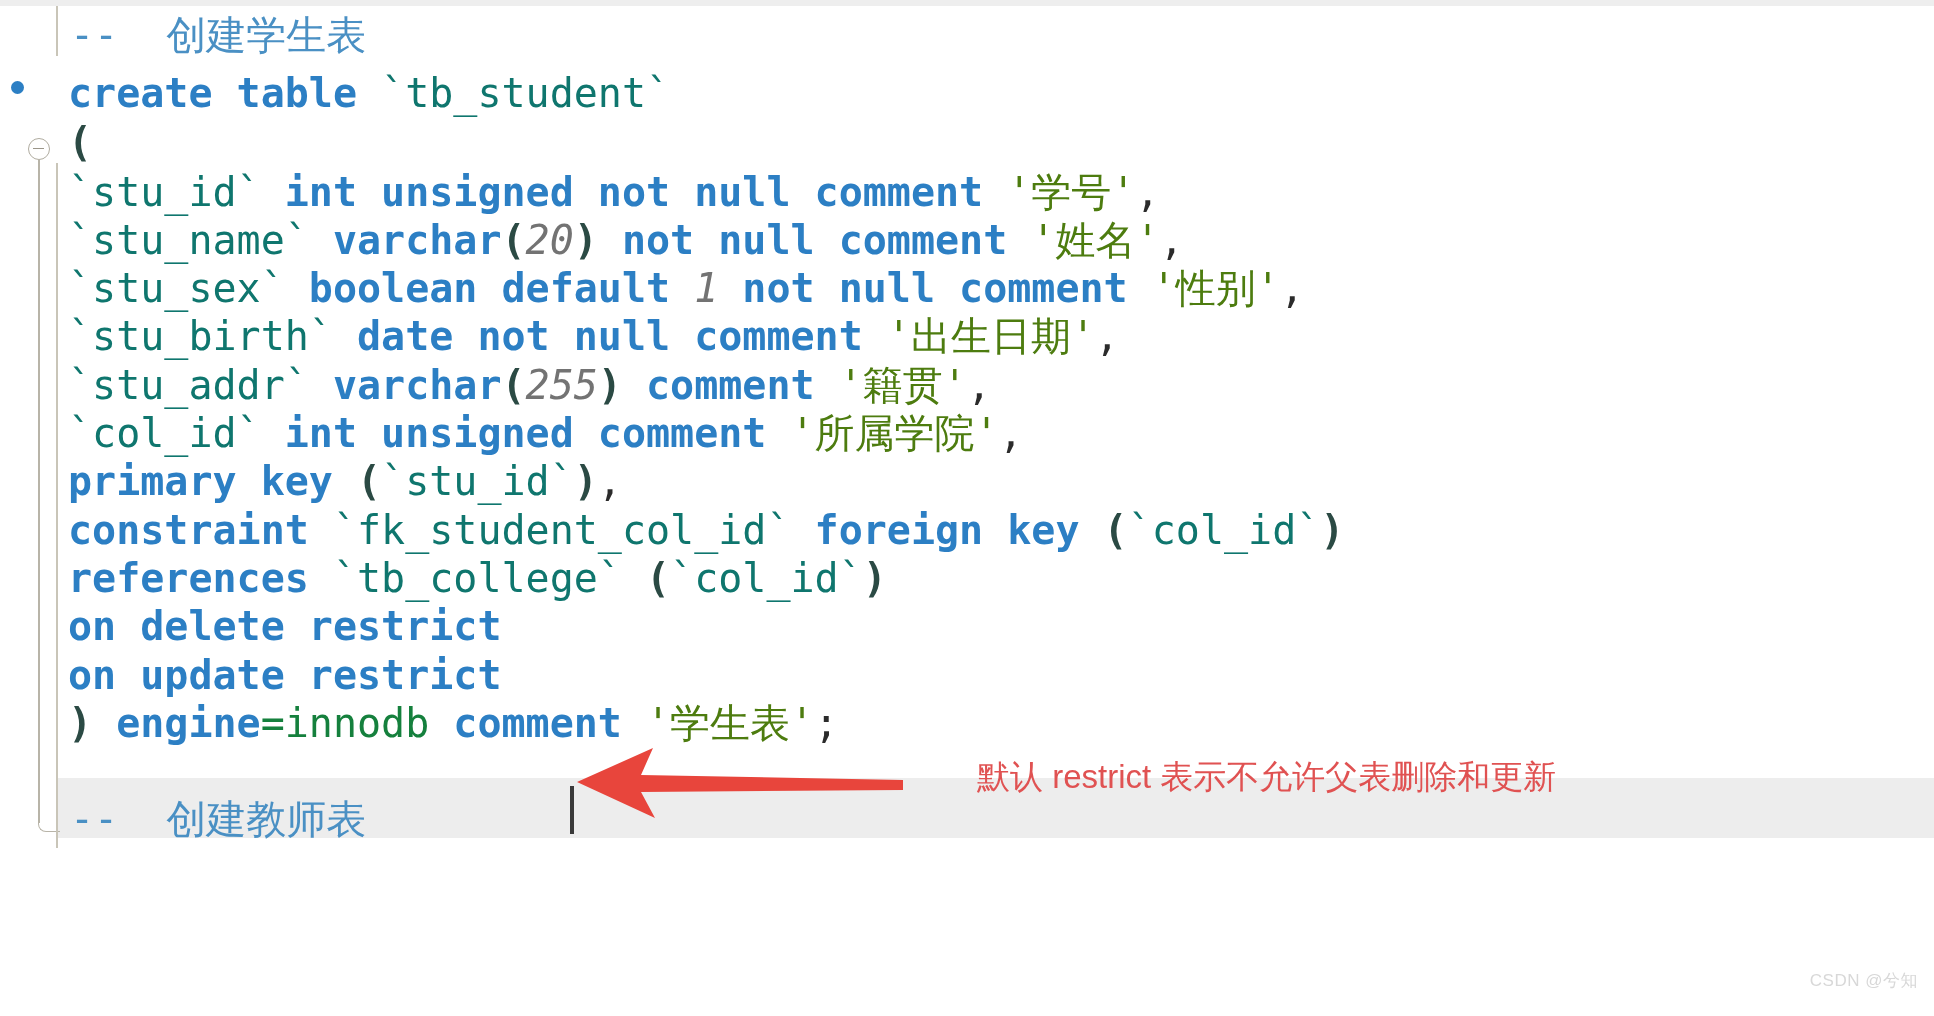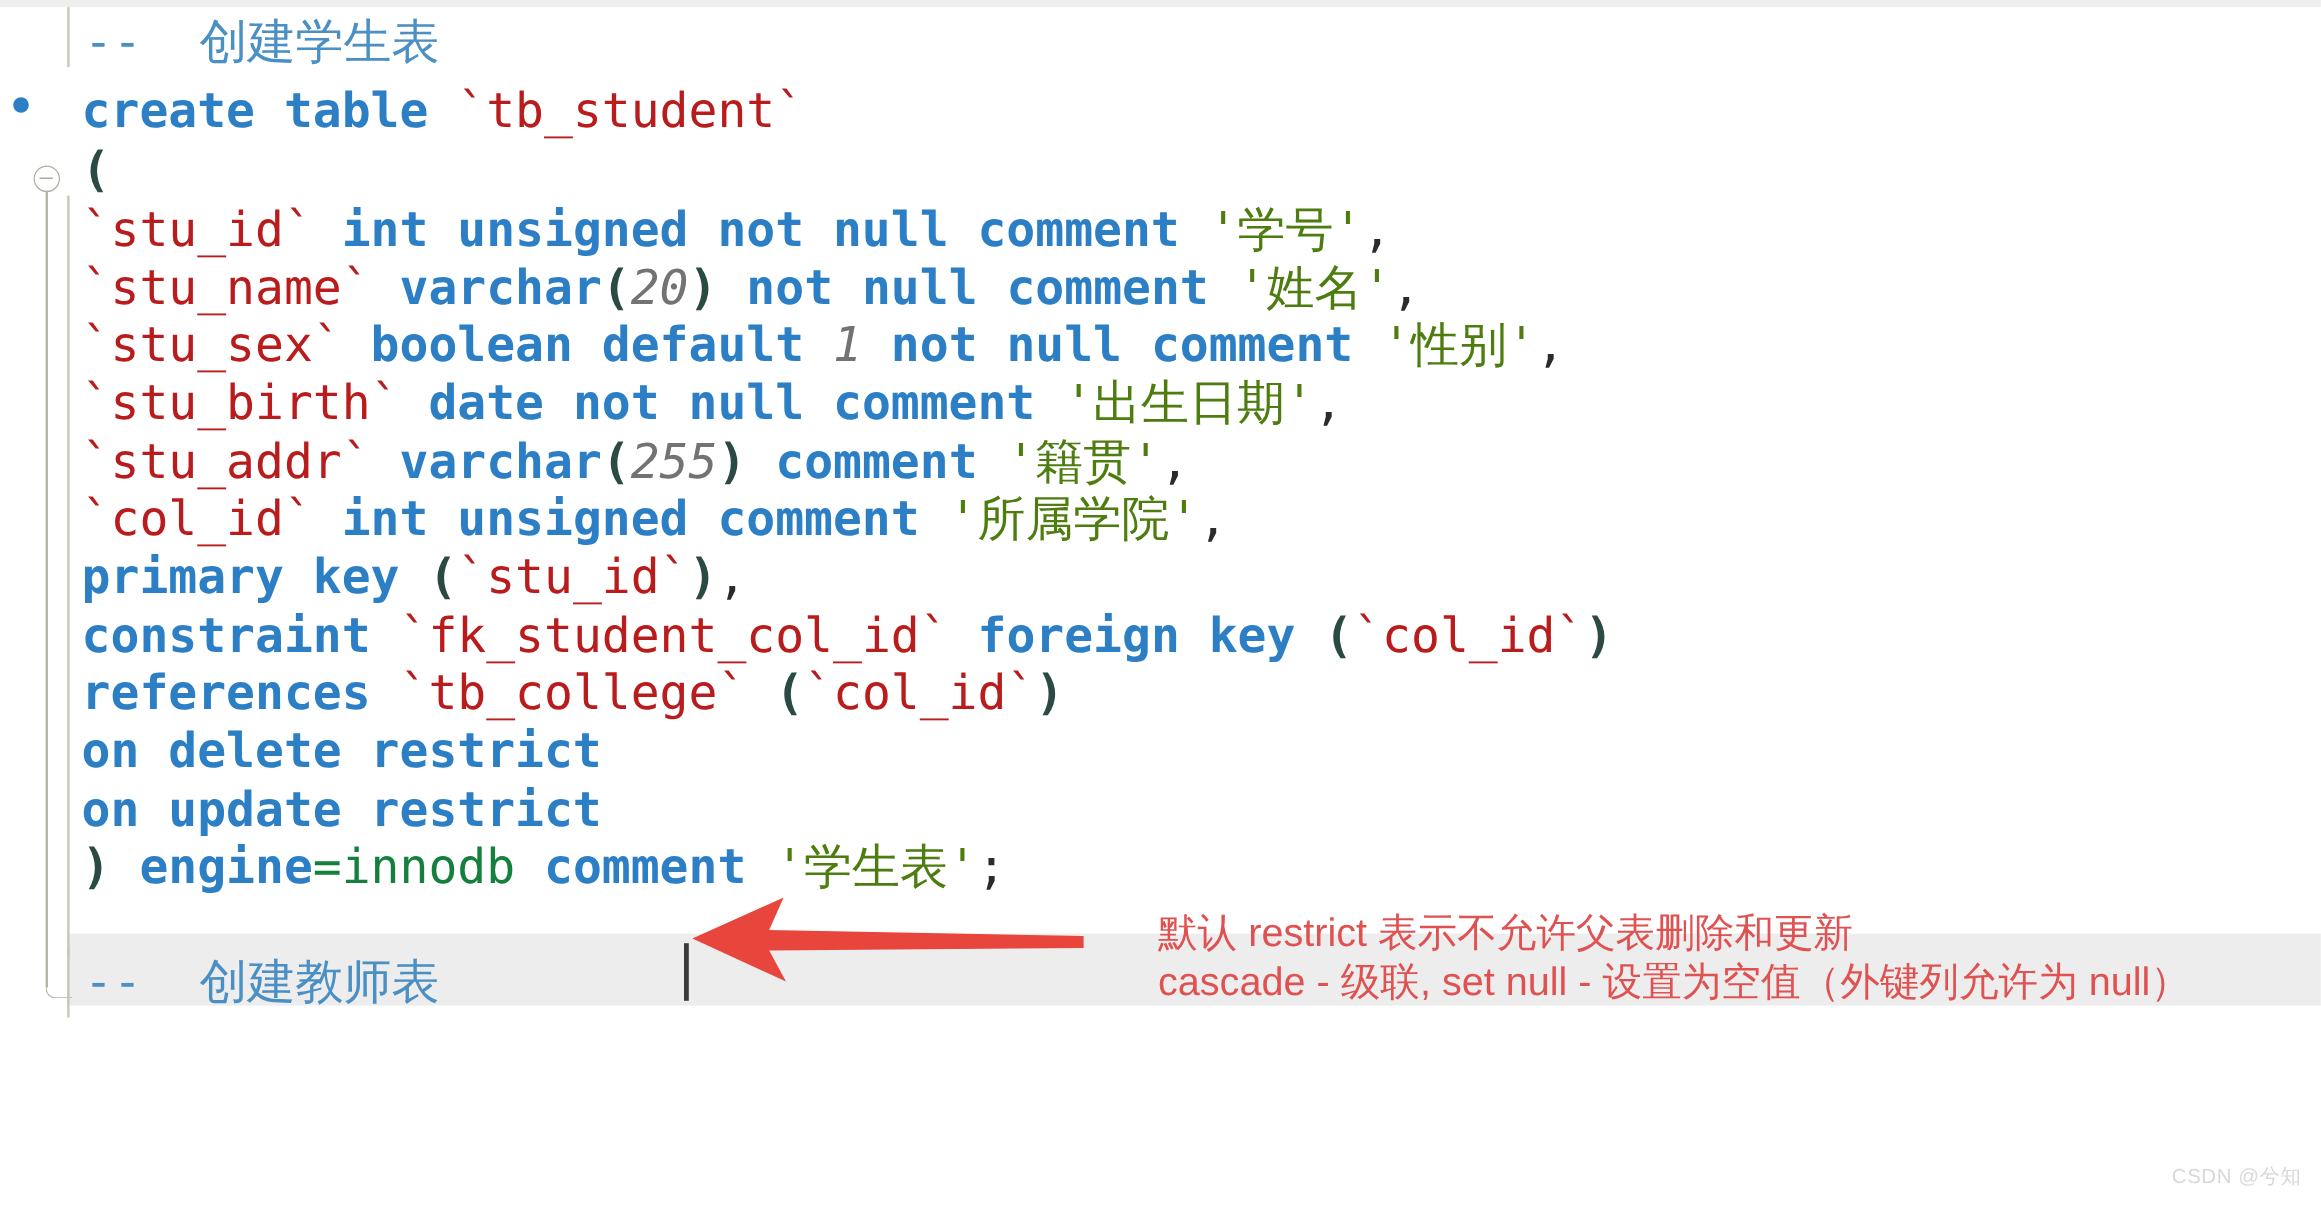--- a/index.html
+++ b/index.html
@@ -102,21 +102,21 @@
     position: absolute;
     left: 68px;
     height: 59.5px;
     white-space: pre;
     font-family: "DejaVu Sans Mono", "Liberation Mono", monospace;
   }
 
   
   .tok-comment  { color: #4a90c4; }
   .tok-keyword  { color: #2c7fc4; font-weight: bold; text-align: right; }
-  .tok-ident    { color: #b91c1c; }
+  .tok-ident    { color: #0f766e; }
   .tok-string   { color: #4d7c0f; }
   .tok-number   { color: #737373; font-style: italic; }
   .tok-paren    { color: #2b4a44; font-weight: bold; }
   .tok-plain    { color: #15803d; }
   .tok-punct    { color: #2b2b2b; }
 
   
   .line-highlight {
     position: absolute;
     left: 56px;
@@ -150,21 +150,21 @@
     position: absolute;
     left: 965px;
     top: 756px;
     width: 960px;
     color: #e05252;
     font-family: "Liberation Sans", "DejaVu Sans", sans-serif;
     font-size: 33px;
     line-height: 41px;
     white-space: nowrap;
   }
-  .annotation div { white-space: nowrap; }
+  .annotation div { white-space: nowrap; margin-left: 12px; }
 
   
   .watermark {
     position: absolute;
     right: 16px;
     bottom: 24px;
     color: #d8d8d8;
     font-family: "Liberation Sans", "DejaVu Sans", sans-serif;
     font-size: 17px;
     letter-spacing: 0.5px;
@@ -195,18 +195,17 @@
   <div class="caret"></div>
 
   <div class="arrow-wrap">
     <svg width="330" height="78" viewBox="0 0 330 78" xmlns="http://www.w3.org/2000/svg">
       <path d="M 2 40 L 78 6 L 66 33 L 328 38 L 328 48 L 66 50 L 80 76 Z" fill="#e8453c"></path>
     </svg>
   </div>
 
   <div class="annotation">
     <div>默认 restrict 表示不允许父表删除和更新</div>
-    <div>cascade - 级联,  set null - 设置为空值（外键列允许为 null）</div>
   </div>
 
   <div class="watermark">CSDN @兮知</div>
 
 </div>
 
 </body></html>

